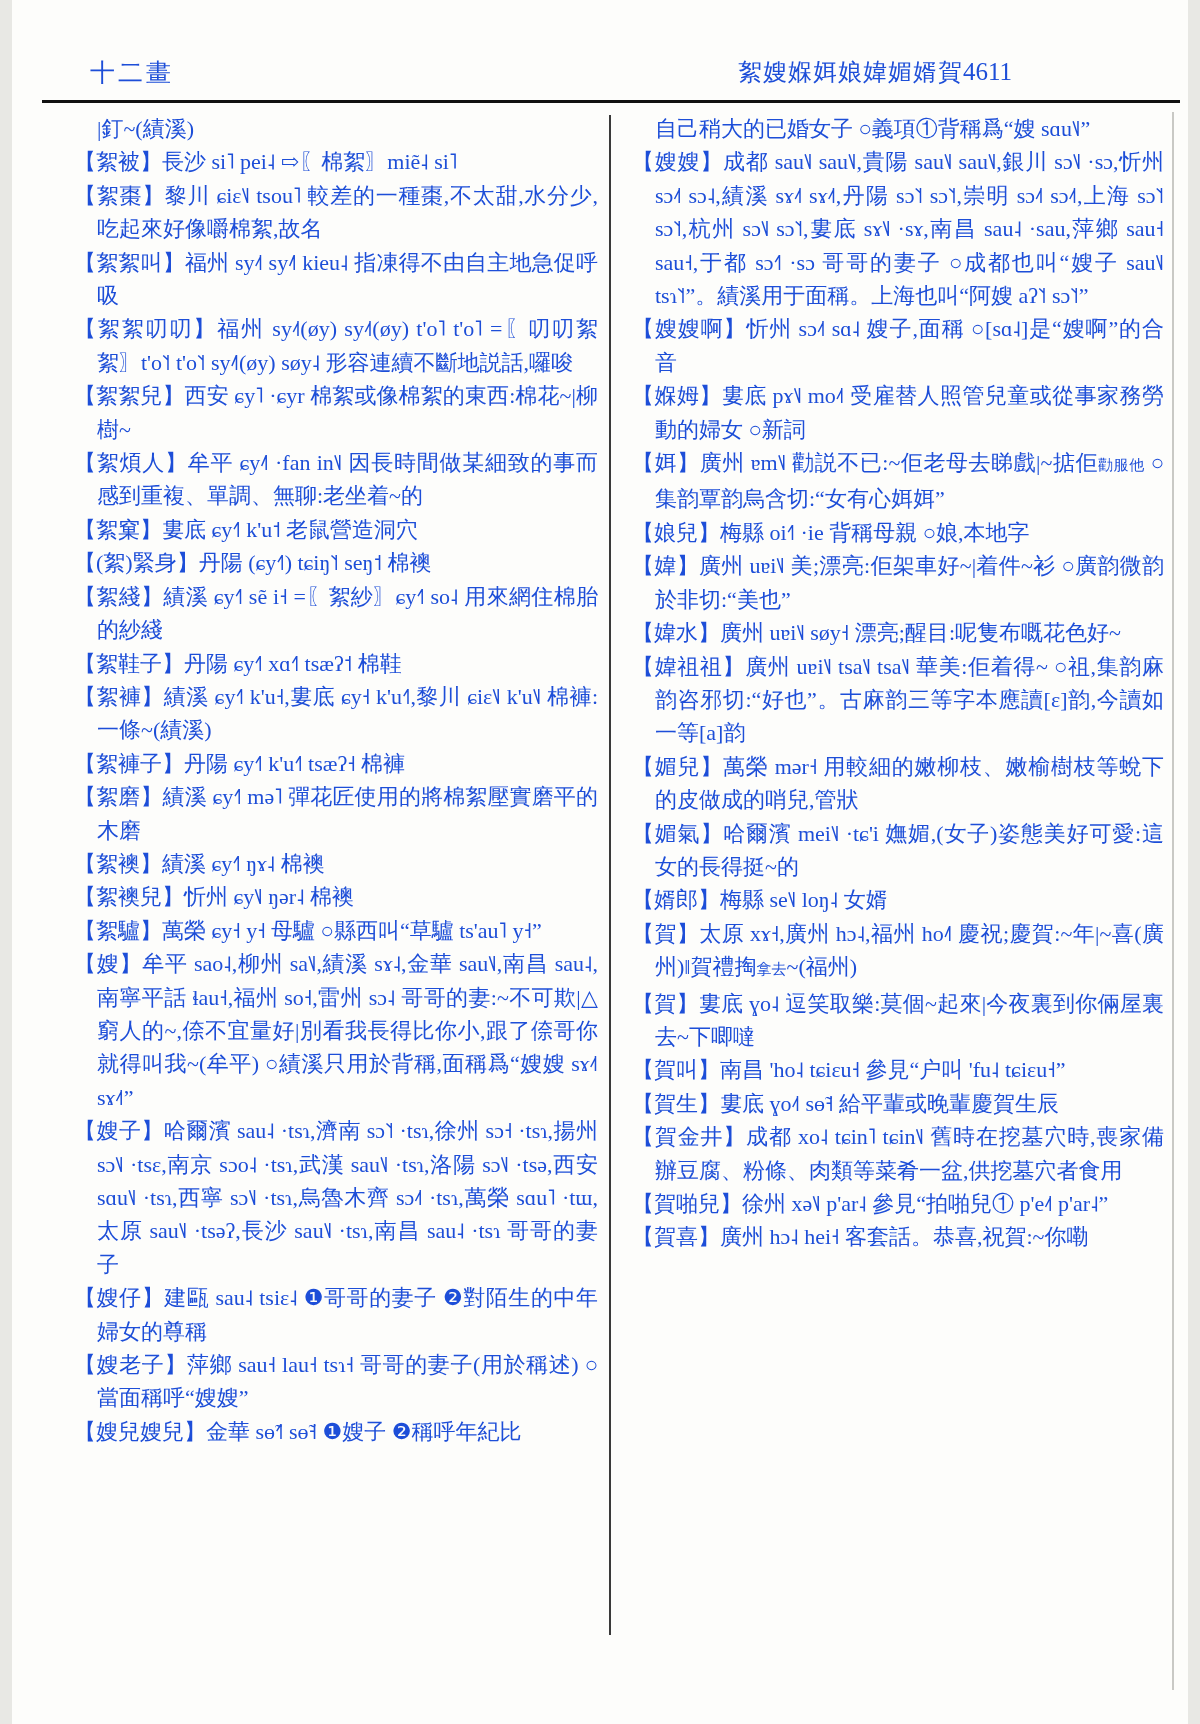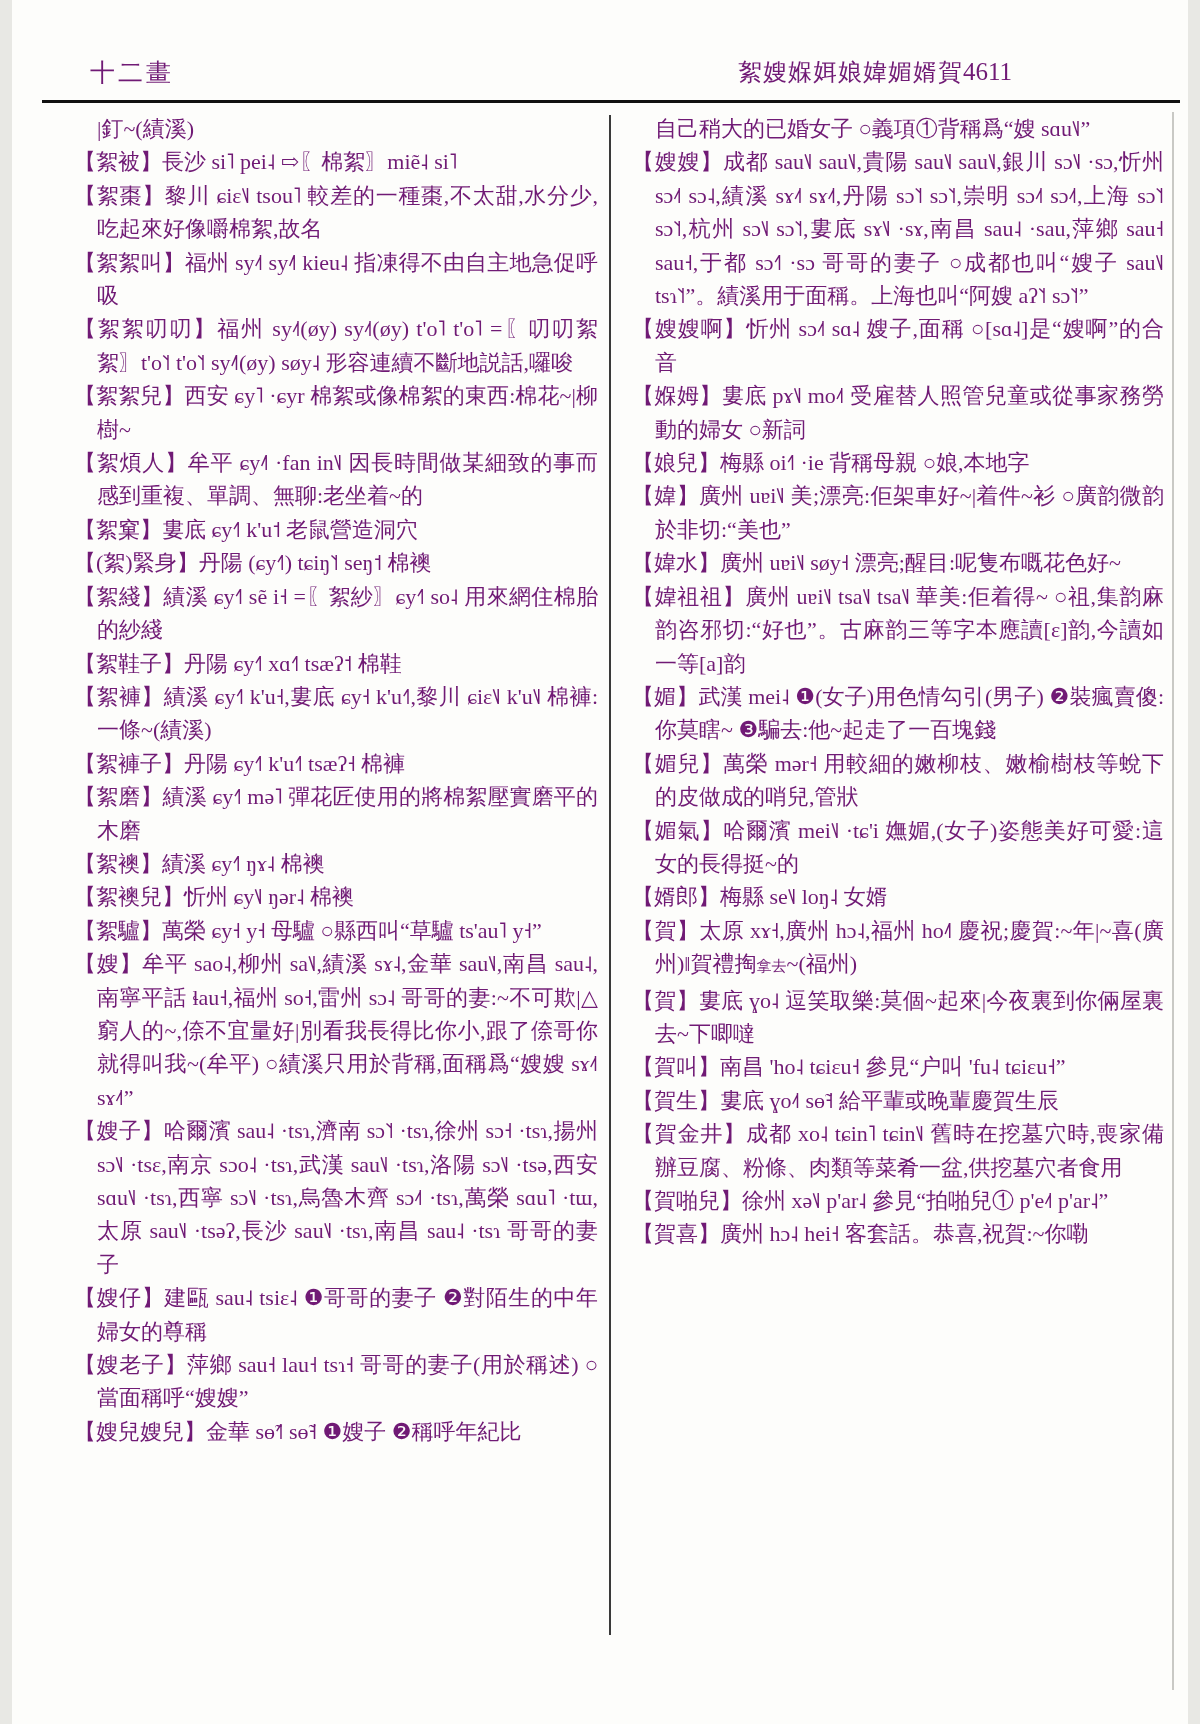--- a/index.html
+++ b/index.html
@@ -1,18 +1,18 @@
 <!DOCTYPE html>
 <html><head>
 <meta charset="utf-8">
 <style>
   html,body{margin:0;padding:0;background:#e8e8e4;}
   .page{
     position:relative;width:1176px;height:1724px;margin:0 auto;
-    background:#fdfdfb;color:#701a75;
+    background:#fdfdfb;color:#1d4ed8;
     font-family:"Liberation Serif","DejaVu Serif",serif;
   }
   .hdr-left{position:absolute;left:78px;top:56px;font-size:25px;letter-spacing:3px;}
   .hdr-right{position:absolute;left:726px;top:56px;font-size:24px;white-space:nowrap;}
   .hdr-right .idx{letter-spacing:1px;}
   .hdr-right .pg{font-size:25px;}
   .rule{position:absolute;left:30px;top:100px;width:1138px;height:3px;background:#111;}
   .divider{position:absolute;left:597px;top:115px;width:2px;height:1520px;background:#3a3a3a;}
   .edge{position:absolute;left:1160px;top:112px;width:2px;height:1578px;background:#c9c9c5;}
   .col{position:absolute;top:112px;}
@@ -60,25 +60,25 @@
       <p class="entry"><span class="hw">【嫂子】</span><span>哈爾濱 sau˨ ·tsɿ,濟南 sɔ˥˦ ·tsɿ,徐州 sɔ˧ ·tsɿ,揚州 sɔ˥˩ ·tsɛ,南京 sɔo˨ ·tsɿ,武漢 sau˥˩ ·tsɿ,洛陽 sɔ˥˩ ·tsə,西安 sɑu˥˩ ·tsɿ,西寧 sɔ˥˩ ·tsɿ,烏魯木齊 sɔ˨˦ ·tsɿ,萬榮 sɑu˥ ·tɯ,太原 sau˥˩ ·tsəʔ,長沙 sau˥˩ ·tsɿ,南昌 sau˨ ·tsɿ 哥哥的妻子</span></p>
       <p class="entry"><span class="hw">【嫂仔】</span><span>建甌 sau˨ tsiɛ˨ ❶哥哥的妻子 ❷對陌生的中年婦女的尊稱</span></p>
       <p class="entry"><span class="hw">【嫂老子】</span><span>萍鄉 sau˧ lau˧ tsɿ˧ 哥哥的妻子(用於稱述) ○當面稱呼“嫂嫂”</span></p>
       <p class="entry"><span class="hw">【嫂兒嫂兒】</span><span>金華 sɵ̃˧˥ sɵ̃˧ ❶嫂子 ❷稱呼年紀比</span></p>
     </div>
   <div class="col col-right" id="col-right">
       <p class="entry cont"><span>自己稍大的已婚女子 ○義項①背稱爲“嫂 sɑu˥˩”</span></p>
       <p class="entry"><span class="hw">【嫂嫂】</span><span>成都 sau˥˩ sau˥˩,貴陽 sau˥˩ sau˥˩,銀川 sɔ˥˩ ·sɔ,忻州 sɔ˨˦ sɔ˨,績溪 sɤ˨˦ sɤ˨˦,丹陽 sɔ˥˦ sɔ˥˦,崇明 sɔ˨˦ sɔ˨˦,上海 sɔ˥˦ sɔ˥˦,杭州 sɔ˥˩ sɔ˥˦,婁底 sɤ˥˩ ·sɤ,南昌 sau˨ ·sau,萍鄉 sau˧ sau˧,于都 sɔ˧˥ ·sɔ 哥哥的妻子 ○成都也叫“嫂子 sau˥˩ tsɿ˥˦”。績溪用于面稱。上海也叫“阿嫂 aʔ˥˦ sɔ˥˦”</span></p>
       <p class="entry"><span class="hw">【嫂嫂啊】</span><span>忻州 sɔ˨˦ sɑ˨ 嫂子,面稱 ○[sɑ˨]是“嫂啊”的合音</span></p>
       <p class="entry"><span class="hw">【媬姆】</span><span>婁底 pɤ˥˩ mo˨˦ 受雇替人照管兒童或從事家務勞動的婦女 ○新詞</span></p>
+      <p class="entry"><span class="hw">【㛅】</span><span>廣州 ɐm˥˩ 勸説不已:~佢老母去睇戲|~掂佢</span><span class="small">勸服他</span><span> ○集韵覃韵烏含切:“女有心㛅㛅”</span></p>
       <p class="entry"><span class="hw">【娘兒】</span><span>梅縣 oi˧˥ ·ie 背稱母親 ○娘,本地字</span></p>
       <p class="entry"><span class="hw">【媁】</span><span>廣州 uɐi˥˩ 美;漂亮:佢架車好~|着件~衫 ○廣韵微韵於非切:“美也”</span></p>
       <p class="entry"><span class="hw">【媁水】</span><span>廣州 uɐi˥˩ søy˧ 漂亮;醒目:呢隻布嘅花色好~</span></p>
       <p class="entry"><span class="hw">【媁祖祖】</span><span>廣州 uɐi˥˩ tsa˥˩ tsa˥˩ 華美:佢着得~ ○祖,集韵麻韵咨邪切:“好也”。古麻韵三等字本應讀[ɛ]韵,今讀如一等[a]韵</span></p>
-      <p class="entry"><span class="hw">【媚】</span><span>武漢 mei˨ ❶(女子)用色情勾引(男子) ❷裝瘋賣傻:你莫瞎~ ❸騙去:他~起走了一百塊錢</span></p>
       <p class="entry"><span class="hw">【媚兒】</span><span>萬榮 mər˧ 用較細的嫩柳枝、嫩榆樹枝等蛻下的皮做成的哨兒,管狀</span></p>
       <p class="entry"><span class="hw">【媚氣】</span><span>哈爾濱 mei˥˩ ·tɕ'i 嫵媚,(女子)姿態美好可愛:這女的長得挺~的</span></p>
       <p class="entry"><span class="hw">【婿郎】</span><span>梅縣 se˥˩ loŋ˨ 女婿</span></p>
       <p class="entry"><span class="hw">【賀】</span><span>太原 xɤ˧,廣州 hɔ˨,福州 ho˨˥ 慶祝;慶賀:~年|~喜(廣州)‖賀禮掏</span><span class="small">拿去</span><span>~(福州)</span></p>
       <p class="entry"><span class="hw">【賀】</span><span>婁底 ɣo˨ 逗笑取樂:莫個~起來|今夜裏到你倆屋裏去~下唧噠</span></p>
       <p class="entry"><span class="hw">【賀叫】</span><span>南昌 'ho˨ tɕiɛu˧ 參見“户叫 'fu˨ tɕiɛu˧”</span></p>
       <p class="entry"><span class="hw">【賀生】</span><span>婁底 ɣo˨˦ sɵ̃˧ 給平輩或晚輩慶賀生辰</span></p>
       <p class="entry"><span class="hw">【賀金井】</span><span>成都 xo˨ tɕin˥ tɕin˥˩ 舊時在挖墓穴時,喪家備辦豆腐、粉條、肉類等菜肴一盆,供挖墓穴者食用</span></p>
       <p class="entry"><span class="hw">【賀啪兒】</span><span>徐州 xə˥˩ p'ar˨ 參見“拍啪兒① p'e˨˦ p'ar˨”</span></p>
       <p class="entry"><span class="hw">【賀喜】</span><span>廣州 hɔ˨ hei˧ 客套話。恭喜,祝賀:~你嘞</span></p>

